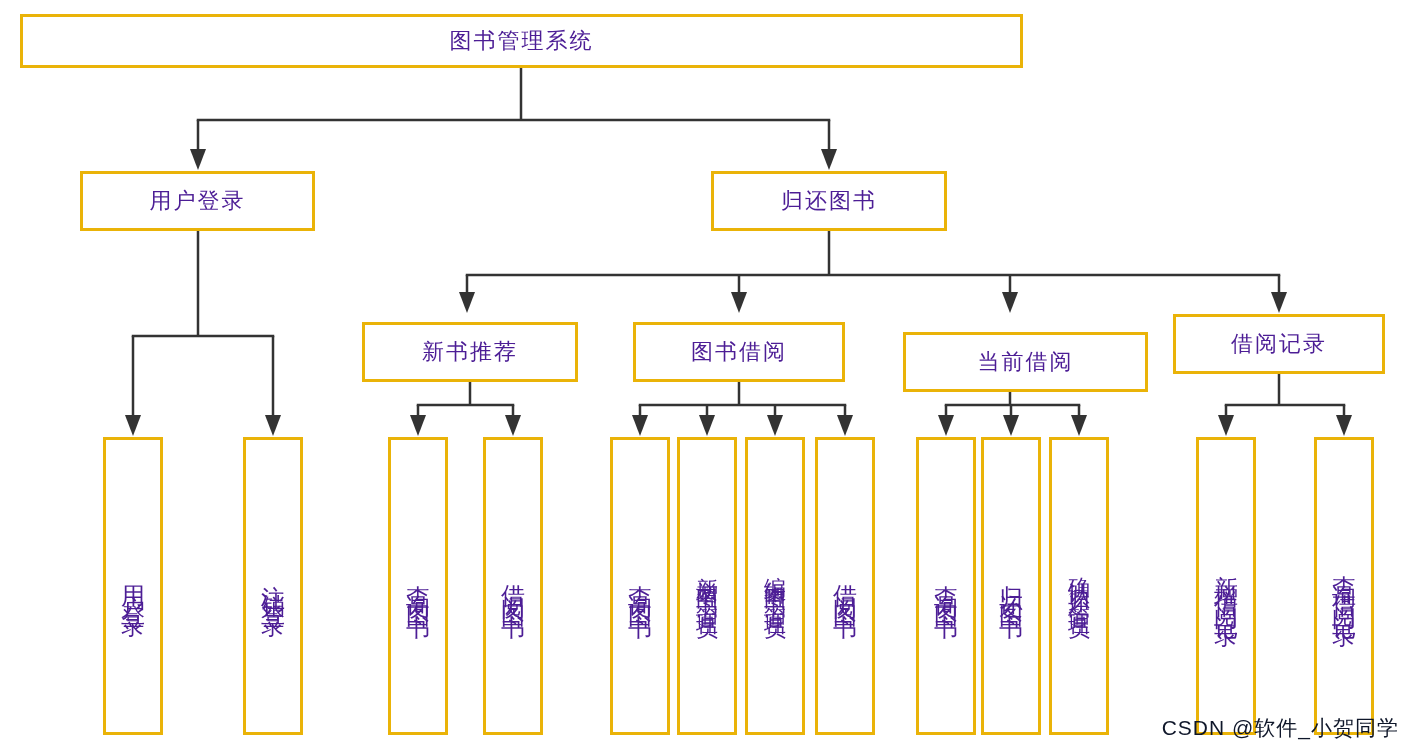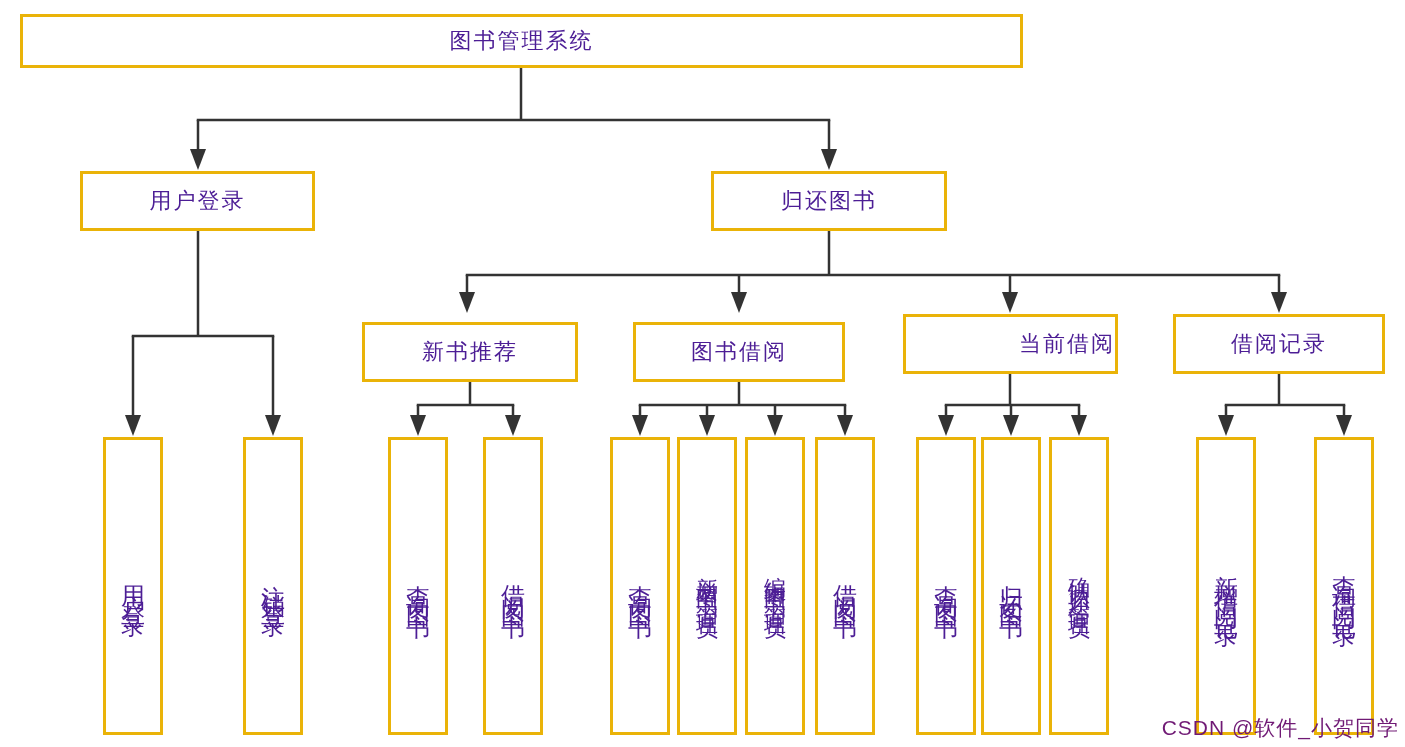--- a/index.html
+++ b/index.html
@@ -15,21 +15,21 @@
     color:#4c1d95;
   }
   .node.h span { font-size:22px; letter-spacing:2px; white-space:nowrap; }
   .vtext {
     writing-mode:vertical-rl; text-orientation:mixed;
     font-size:24px; letter-spacing:10px; line-height:1;
   }
   .vtext.long { font-size:22px; letter-spacing:6px; }
   .watermark {
     position:absolute; z-index:3; right:6px; top:714px;
-    color:#701a75; font-size:21px; letter-spacing:1px; white-space:nowrap;
+    color:#0f172a; font-size:21px; letter-spacing:1px; white-space:nowrap;
   }
 </style>
 </head>
 <body>
 
 <div class="canvas">
 
   <svg class="connector-layer" width="1405" height="747" viewBox="0 0 1405 747">
     <g stroke="#333333" stroke-width="2.5" fill="none">
 
@@ -120,21 +120,21 @@
   <div class="node h" style="left:711px; top:171px; width:236px; height:60px;">
     <span>归还图书</span>
   </div>
 
   <div class="node h" style="left:362px; top:314px; width:216px; height:60px;margin-top:8px;">
     <span>新书推荐</span>
   </div>
   <div class="node h" style="left:633px; top:322px; width:212px; height:60px;">
     <span>图书借阅</span>
   </div>
-  <div class="node h" style="left:903px; top:314px; width:215px; height:60px;justify-content:flex-end;">
+  <div class="node h" style="left:903px; top:332px; width:245px; height:60px;">
     <span>当前借阅</span>
   </div>
   <div class="node h" style="left:1173px; top:314px; width:212px; height:60px;">
     <span>借阅记录</span>
   </div>
 
   <div class="node v" style="left:103px; top:437px; width:60px; height:298px;">
     <span class="vtext">用户登录</span>
   </div>
   <div class="node v" style="left:243px; top:437px; width:60px; height:298px;">

